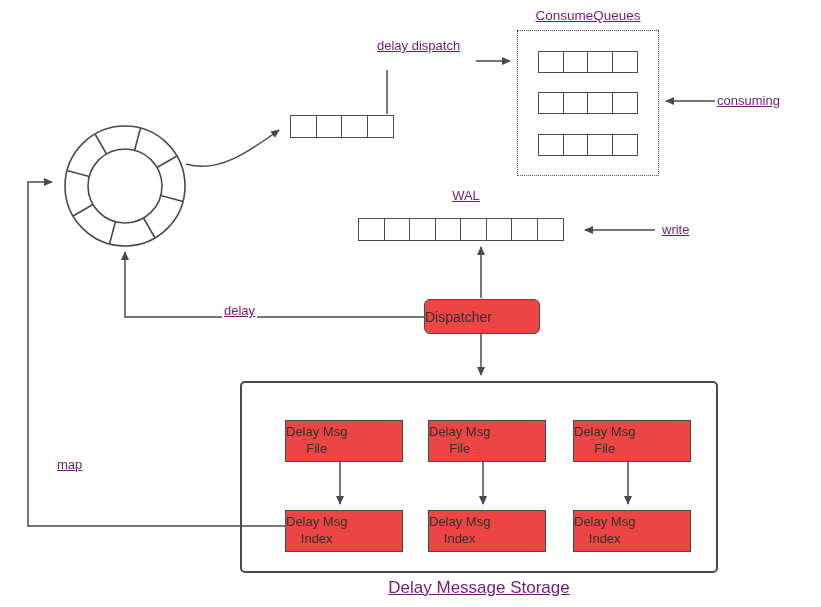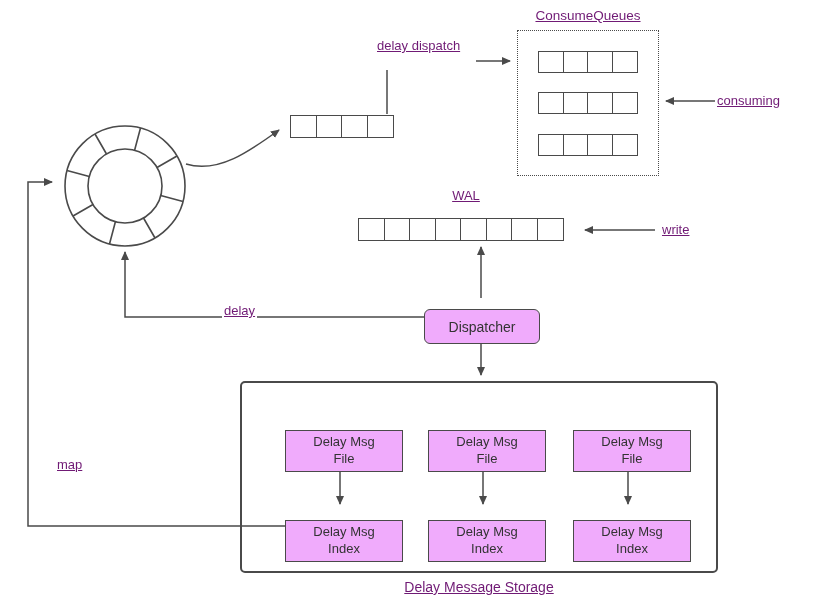--- a/index.html
+++ b/index.html
@@ -9,21 +9,21 @@
   .overlay { position:absolute; left:0; top:0; width:821px; height:607px; }
   .label { position:absolute; font-size:13px; color:#701a75; white-space:nowrap; background:#ffffff; padding:0 2px; line-height:15px;text-decoration:underline; }
   .label.center { text-align:center; padding:0; }
   .queue { position:absolute; display:flex; }
   .queue .cell { width:27px; height:23px; border:1.5px solid #4a4a4a; background:#ffffff; margin-left:-1.5px; }
   .queue .cell:first-child { margin-left:0; }
   .dotted-box { position:absolute; left:517px; top:30px; width:142px; height:146px; border:1.5px dotted #4a4a4a; background:#ffffff; display:flex; flex-direction:column; justify-content:space-evenly; align-items:center; }
   .queue-row { display:flex; }
   .queue-row .cell { width:26px; height:22px; border:1.5px solid #4a4a4a; background:#ffffff; margin-left:-1.5px; }
   .queue-row .cell:first-child { margin-left:0; }
-  .box { position:absolute; border:1.5px solid #4a4a4a; background:#f0abfc; display:flex; align-items:center; justify-content:center; text-align:center;margin-top:10px; }
+  .box { position:absolute; border:1.5px solid #4a4a4a; background:#ef4444; display:flex; align-items:center; justify-content:flex-start; text-align:center; }
   .dispatcher { left:424px; top:299px; width:116px; height:35px; border-radius:6px; font-size:14px; }
   .storage-box { position:absolute; left:240px; top:381px; width:478px; height:192px; border:2px solid #4a4a4a; border-radius:5px; background:transparent; }
   .node { width:118px; height:42px; font-size:13px; line-height:1.3; white-space:pre-line; }
 </style>
 </head>
 <body>
 
 <div class="canvas">
 
   <svg class="overlay" width="821" height="607" viewBox="0 0 821 607" xmlns="http://www.w3.org/2000/svg">
@@ -121,15 +121,15 @@
   <div class="box node" style="left:573px; top:420px;">Delay Msg
 File</div>
 
   <div class="box node" style="left:285px; top:510px;">Delay Msg
 Index</div>
   <div class="box node" style="left:428px; top:510px;">Delay Msg
 Index</div>
   <div class="box node" style="left:573px; top:510px;">Delay Msg
 Index</div>
 
-  <div class="label center" style="left:240px; top:580px; width:478px; font-size:14px;">Delay Message Storage</div>
+  <div class="label center" style="left:240px; top:580px; width:478px; font-size:17px;">Delay Message Storage</div>
 
 </div>
 
 </body></html>

